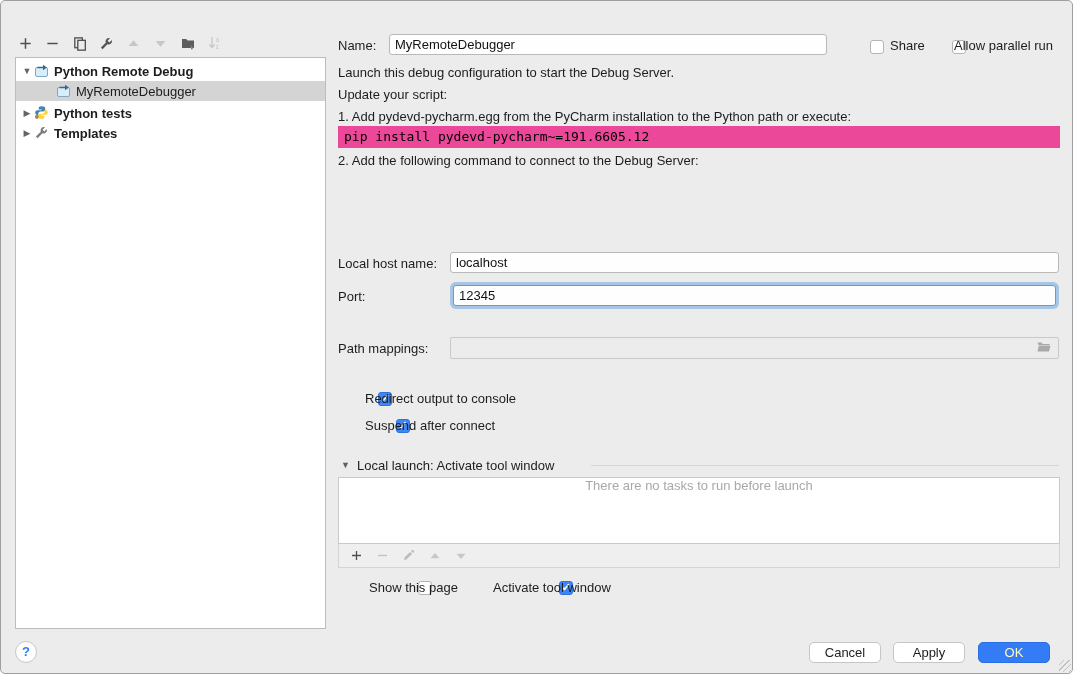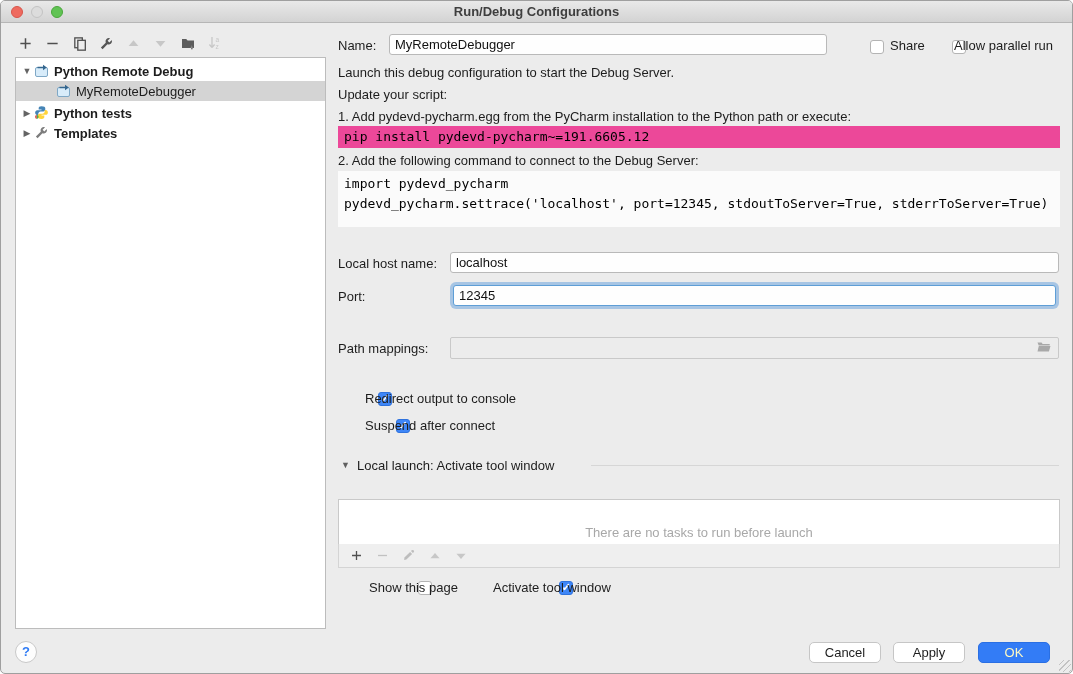--- a/index.html
+++ b/index.html
@@ -56,45 +56,39 @@
 
   
   .pm-field { left:449px; top:336px; width:609px; height:22px; border:1px solid #c9c9c9;
     border-radius:2px; background:#ececec; }
   .pm-browse { position:absolute; right:1px; top:1px; width:26px; height:18px;
     display:flex; align-items:center; justify-content:center; }
 
   
   .hairline { height:1px; background:#d6d6d6; }
   .task-panel { left:337px; top:476px; width:722px; height:67px; background:#fff;
-    border:1px solid #c9c9c9; display:flex; align-items:center; justify-content:center; color:#a8a8a8;margin-top:22px; }
+    border:1px solid #c9c9c9; display:flex; justify-content:center; color:#a8a8a8; }
   .mini-toolbar { left:337px; top:543px; width:722px; height:24px; background:#efefef;
     border:1px solid #d4d4d4; border-top:none; display:flex; align-items:center; gap:11px; padding-left:10px; }
   .mini-toolbar .tb-btn { width:15px; height:15px; }
 
   
   .btn { position:absolute; top:641px; width:72px; height:21px; border-radius:5px; text-align:center;
     line-height:19px; font-size:13px; background:#ffffff; border:1px solid #c6c6c6; color:#1d1d1d; }
   .btn.primary { background:#337cf6; border-color:#2a6fe3; color:#fef9c3; }
 
   .grip { position:absolute; right:1px; bottom:1px; width:12px; height:12px;
     background:repeating-linear-gradient(135deg, transparent 0 3px, #c2c2c2 3px 4px); }
 </style>
 </head>
 <body>
 
 <div id="window">
 
   
-  <div class="titlebar">
-    <div class="light red"></div>
-    <div class="light gray"></div>
-    <div class="light green"></div>
-    <div class="title">Run/Debug Configurations</div>
-  </div>
 
   
   <div class="side-toolbar">
     <div class="tb-btn">
       <span>
           <svg width="15" height="15" viewBox="0 0 16 16">
             <path d="M8 2.5v11M2.5 8h11" stroke="#4f4f4f" stroke-width="1.6" fill="none"></path>
           </svg>
         </span>
     </div>
@@ -199,24 +193,20 @@
   <span class="abs lbl" style="left:889px; top:37px;">Share</span>
   <span class="abs cb" style="left:933px; top:37px;"></span>
   <span class="abs lbl" style="left:953px; top:37px;">Allow parallel run</span>
 
   
   <div class="abs lbl" style="left:337px; top:64px;">Launch this debug configuration to start the Debug Server.</div>
   <div class="abs lbl" style="left:337px; top:86px;">Update your script:</div>
   <div class="abs lbl" style="left:337px; top:108px;">1. Add pydevd-pycharm.egg from the PyCharm installation to the Python path or execute:</div>
   <div class="abs code code1">pip install pydevd-pycharm~=191.6605.12</div>
   <div class="abs lbl" style="left:337px; top:152px;">2. Add the following command to connect to the Debug Server:</div>
-  <div class="abs code code2">
-    <div>import pydevd_pycharm</div>
-    <div>pydevd_pycharm.settrace('localhost', port=12345, stdoutToServer=True, stderrToServer=True)</div>
-  </div>
 
   
   <div class="abs lbl" style="left:337px; top:255px;">Local host name:</div>
   <input class="abs txt" style="left: 449px; top: 251px; width: 609px;" value="localhost">
 
   <div class="abs lbl" style="left:337px; top:288px;">Port:</div>
   <input class="abs txt focused" style="left: 452px; top: 284px; width: 603px;" autofocus="" value="12345">
 
   <div class="abs lbl" style="left:337px; top:340px;">Path mappings:</div>
   <div class="abs pm-field">

